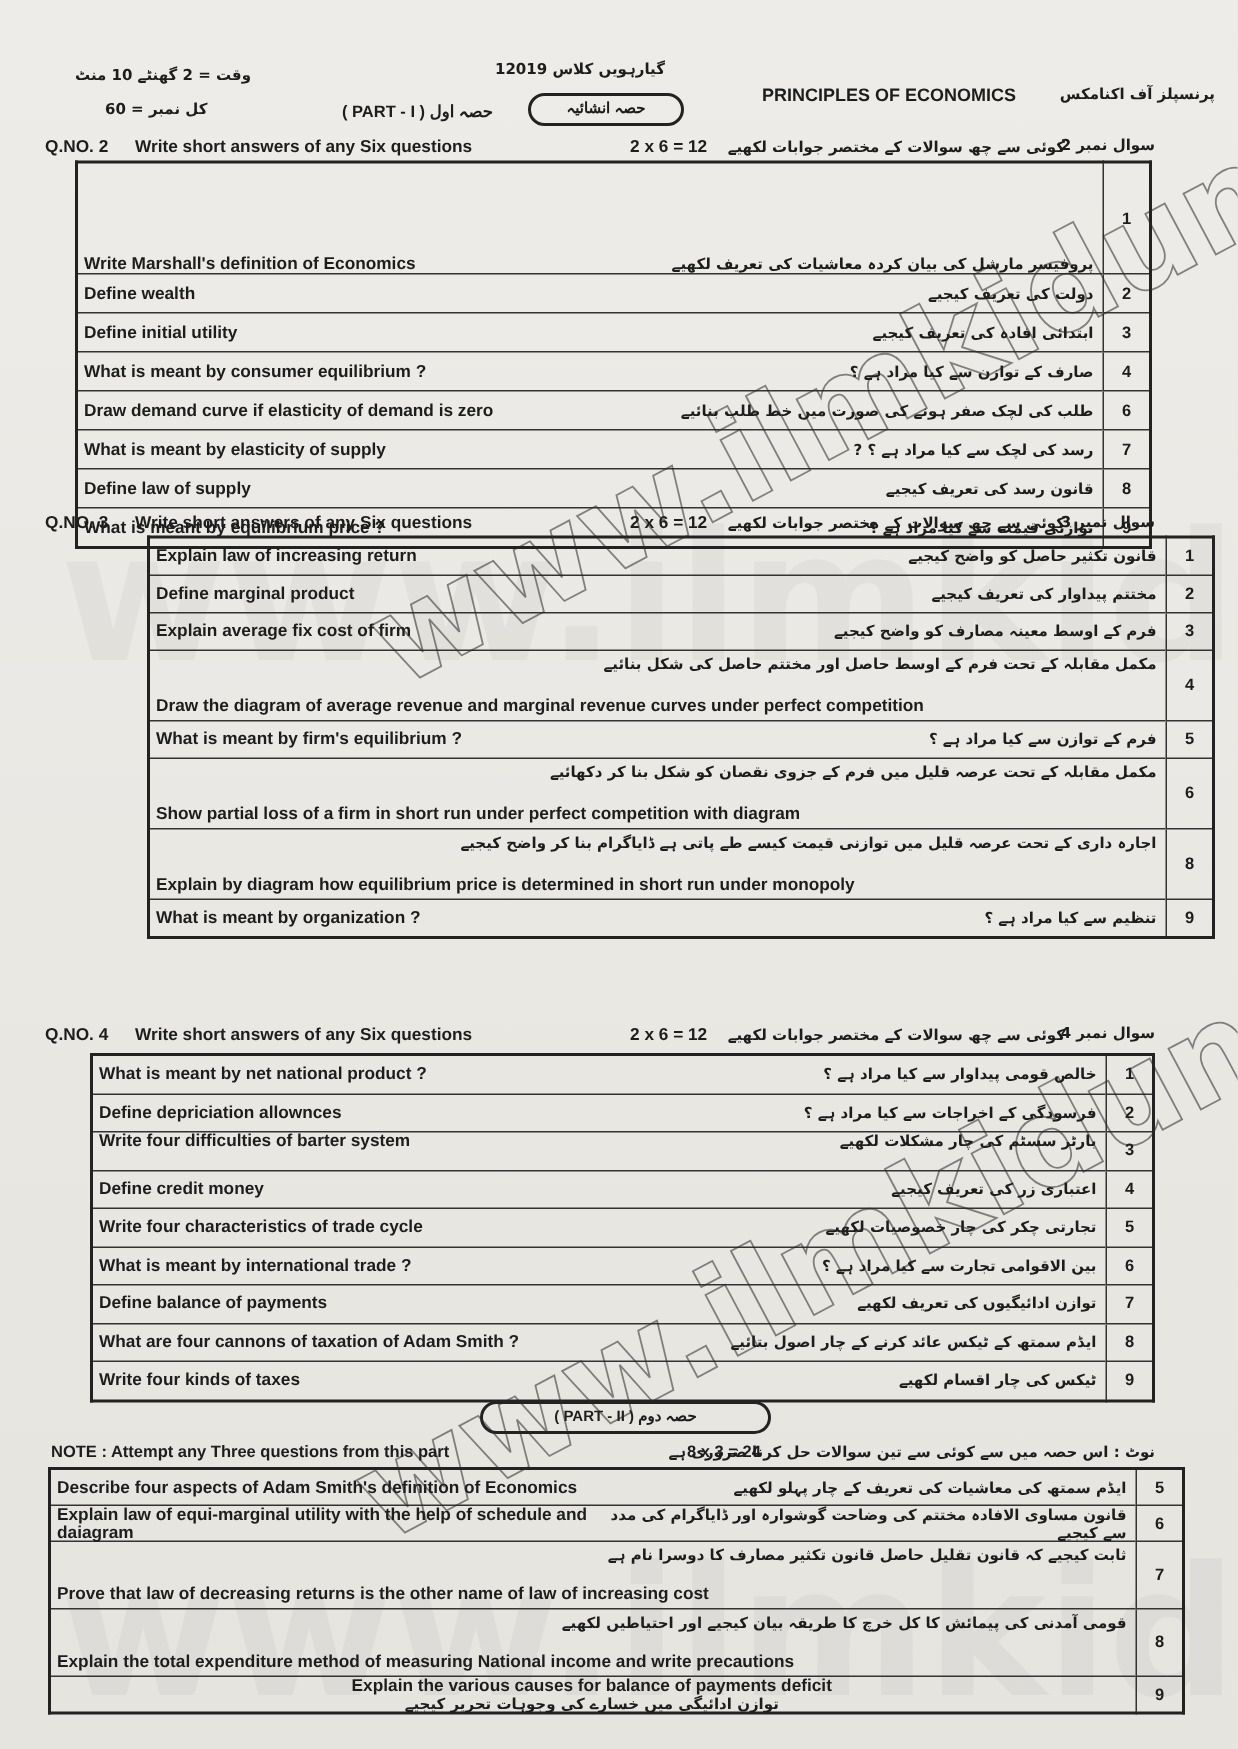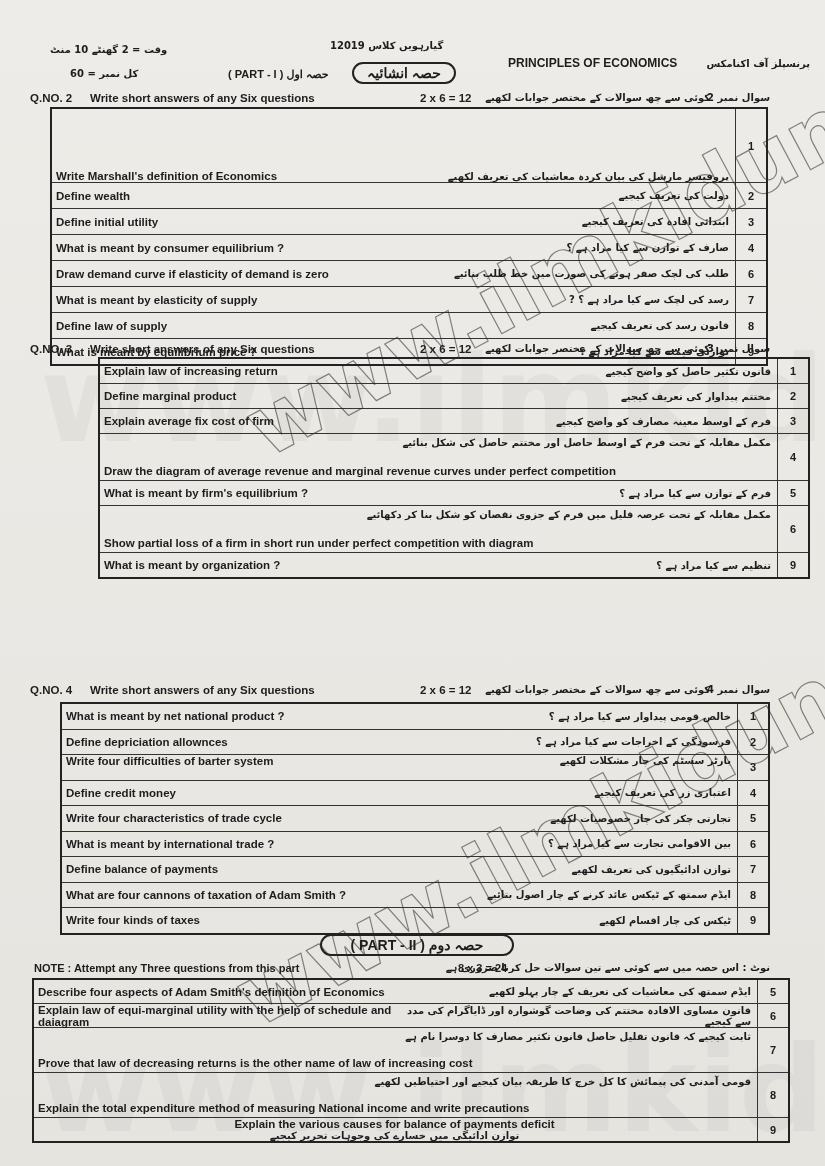--- a/index.html
+++ b/index.html
@@ -3,21 +3,21 @@
 <meta charset="utf-8">
 <style>
   html,body{margin:0;padding:0;}
   body{width:825px;height:1166px;background:#e9e7e2;font-family:"Liberation Sans",sans-serif;color:#1d1d1d;position:relative;overflow:hidden;}
   .page{position:absolute;left:0;top:0;width:825px;height:1166px;background:linear-gradient(180deg,#eeece8 0%,#e6e4df 100%);}
   .banner{position:absolute;left:48px;top:2px;width:760px;height:26px;border-bottom:3px solid #222;}
   .banner .left{position:absolute;left:36px;top:2px;font-size:20px;font-weight:bold;font-family:"DejaVu Sans",sans-serif;letter-spacing:-0.3px;}
   .banner .right{position:absolute;left:552px;top:2px;font-size:20px;font-weight:bold;font-family:"DejaVu Sans",sans-serif;letter-spacing:-0.3px;}
   .hdr{position:absolute;font-size:11px;font-weight:bold;}
   .urdu{direction:rtl;font-family:"DejaVu Sans",sans-serif;font-size:10px;}
-  .pill{position:absolute;border:2px solid #222;border-radius:14px;height:18px;font-size:14px;font-weight:bold;text-align:center;line-height:18px;}
+  .pill{position:absolute;border:2px solid #222;border-radius:14px;height:18px;font-size:10px;font-weight:bold;text-align:center;line-height:18px;}
   .qhead{position:absolute;left:30px;width:740px;height:16px;font-size:11.5px;font-weight:bold;}
   .qhead .qno{position:absolute;left:0;top:0;}
   .qhead .instr{position:absolute;left:60px;top:0;}
   .qhead .marks{position:absolute;left:390px;top:0;}
   .qhead .uinstr{position:absolute;right:60px;top:0;}
   .qhead .unum{position:absolute;right:0;top:0;}
   table.q{position:absolute;border-collapse:collapse;border:2px solid #222;}
   table.q td{border-top:1.5px solid #333;padding:0 4px;font-size:11.5px;font-weight:bold;vertical-align:bottom;}
   table.q td.num{width:22px;text-align:center;border-left:1.5px solid #333;vertical-align:middle;font-size:11px;}
   .stack{display:flex;flex-direction:column;justify-content:space-between;height:100%;}
@@ -181,20 +181,29 @@
         </tr>
         <tr style="height: 46px;">
           <td style="height: 46px; padding: 0px;">
             <div class="stack" style="height:46px;">
               <div class="urdu" style="text-align:right;padding:3px 6px 0 4px;">مکمل مقابلہ کے تحت عرصہ قلیل میں فرم کے جزوی نقصان کو شکل بنا کر دکھائیے</div>
               <div style="padding:0 4px 3px 4px;">Show partial loss of a firm in short run under perfect competition with diagram</div>
             </div>
           </td>
           <td class="num">6</td>
         </tr>
+        <tr style="height: 46px;">
+          <td style="height: 46px; padding: 0px;">
+            <div class="stack" style="height:46px;">
+              <div class="urdu" style="text-align:right;padding:3px 6px 0 4px;">اجارہ داری کے تحت عرصہ قلیل میں توازنی قیمت کیسے طے پاتی ہے ڈایاگرام بنا کر واضح کیجیے</div>
+              <div style="padding:0 4px 3px 4px;">Explain by diagram how equilibrium price is determined in short run under monopoly</div>
+            </div>
+          </td>
+          <td class="num">8</td>
+        </tr>
         <tr style="height: 24px;">
           <td style="padding: 0px;">
             <div style="display:flex;justify-content:space-between;align-items:center;height:24px;padding:0 6px 0 4px;">
               <span>What is meant by organization ?</span>
               <span class="urdu">تنظیم سے کیا مراد ہے ؟</span>
             </div>
           </td>
           <td class="num">9</td>
         </tr>
       </tbody>

